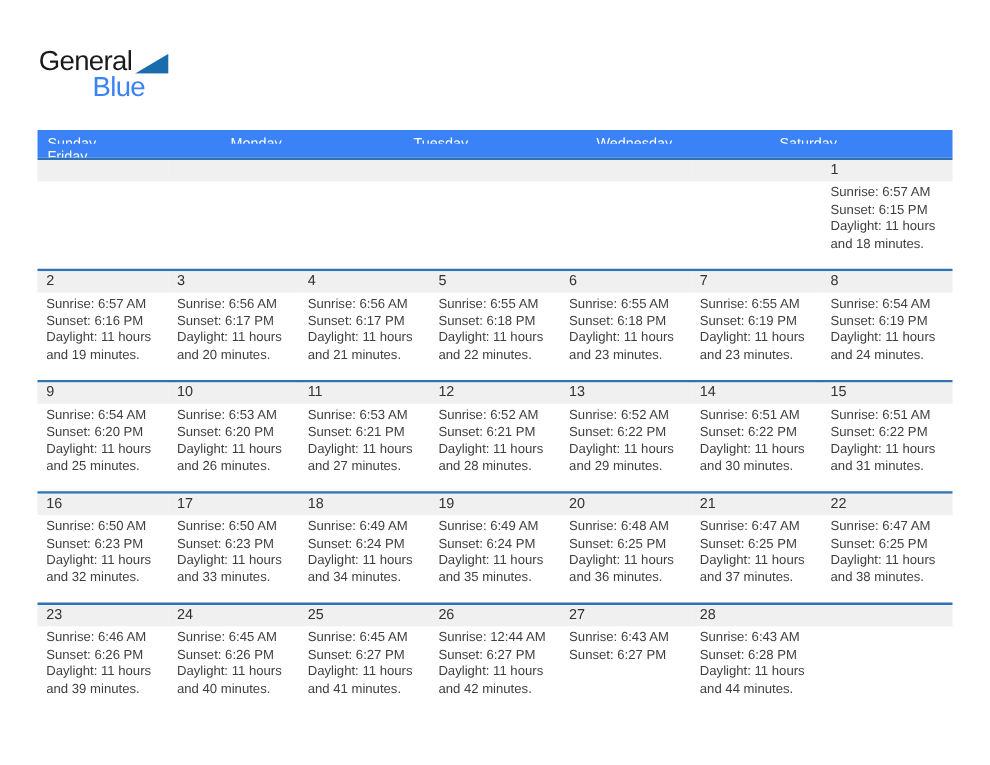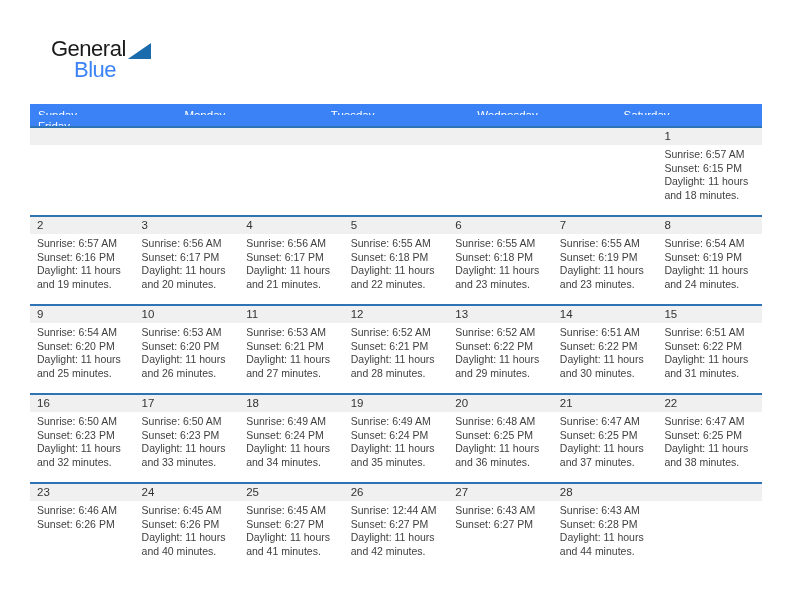--- a/index.html
+++ b/index.html
@@ -7,21 +7,21 @@
     position: relative;
     width: 792px;
     height: 612px;
     background: #ffffff;
     font-family: "Liberation Sans", sans-serif;
     overflow: hidden;
   }
 
   
   .logo { position:absolute; left:31px; top:38px; width:120px; }
-  .logo-line1 { display:flex; align-items:flex-end;margin-left:20px; }
+  .logo-line1 { display:flex; align-items:flex-end; }
   .logo-general { font-size:22px; color:#1a1a1a; letter-spacing:-0.5px; line-height:22px; }
   .logo-triangle {
     width:27px; height:16px; margin-left:2px; margin-bottom:1px;
     background:#1b6cac;
     clip-path: polygon(100% 0, 100% 100%, 0 100%);
   }
   .logo-blue { font-size:22px; color:#3b82f6; letter-spacing:-0.5px; line-height:20px; margin-left:43px; }
 
   
   .title-block { position:absolute; right:30px; top:32px; text-align:right; }
@@ -277,20 +277,21 @@
               <div>Daylight: 11 hours and 38 minutes.</div>
             </div>
           </div>
         </div>
         <div class="weekrow">
           <div class="day-cell">
             <div class="day-num">23</div>
             <div class="day-details">
               <div>Sunrise: 6:46 AM</div>
               <div>Sunset: 6:26 PM</div>
+              <div>Daylight: 11 hours and 39 minutes.</div>
             </div>
           </div>
           <div class="day-cell">
             <div class="day-num">24</div>
             <div class="day-details">
               <div>Sunrise: 6:45 AM</div>
               <div>Sunset: 6:26 PM</div>
               <div>Daylight: 11 hours and 40 minutes.</div>
             </div>
           </div>

